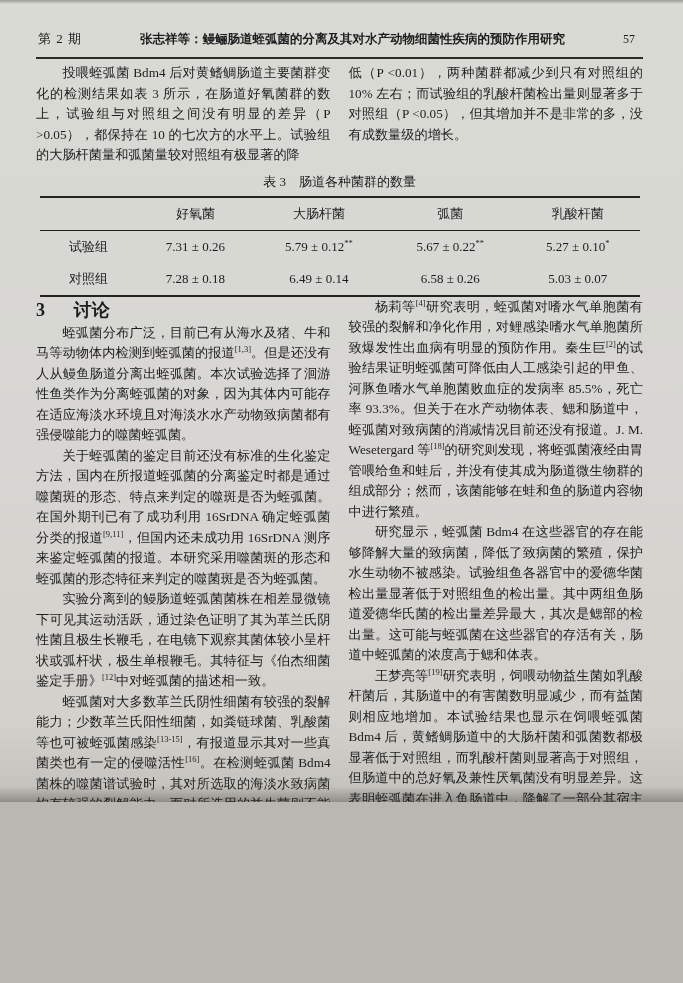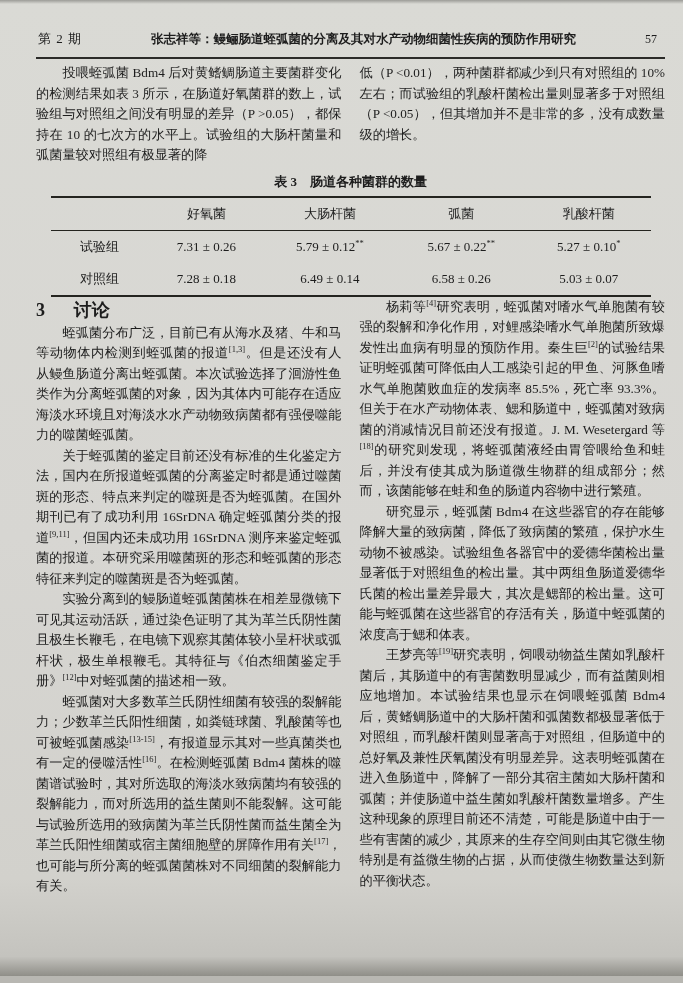--- a/index.html
+++ b/index.html
@@ -3,26 +3,26 @@
 <meta charset="utf-8">
 <style>
   html,body{margin:0;padding:0;}
   body{
     width:683px;height:983px;
     font-family:"Liberation Serif","DejaVu Serif",serif;
     background:#b8b7b2;
   }
   .page{
     position:relative;
-    width:683px;height:976px;
+    width:683px;height:802px;
     box-sizing:border-box;
     overflow:hidden;
     color:#1d1d1d;
     background:linear-gradient(180deg,#dadad5 0%,#d7d6d2 55%,#d2d1cc 90%,#c4c3be 98%,#8f8e88 100%);
-    padding:24px 18px 0 36px;
+    padding:24px 40px 0 36px;
   }
   .page::before{
     content:"";position:absolute;left:0;top:0;right:0;height:4px;
     background:linear-gradient(180deg,rgba(40,40,36,0.35),rgba(40,40,36,0));
     pointer-events:none;
   }
   
   .hdr{
     display:flex;align-items:baseline;
     font-size:13px;
@@ -34,21 +34,21 @@
   .hdr .pno{flex:0 0 auto;font-size:12px;padding-right:6px;}
   
   .cols{display:flex;gap:18px;}
   .col{flex:1 1 0;font-size:13.2px;line-height:20.5px;text-align:justify;}
   .col p{margin:0;text-indent:2em;}
   .col p.cont{text-indent:0;}
   sup{font-size:8.5px;line-height:0;vertical-align:super;}
   .intro{margin-top:4px;}
   
   .tblblock{margin:7px auto 0;width:600px;}
-  .tblcap{text-align:center;font-weight:bold;font-size:13px;margin:0 0 5px 0;}
+  .tblcap{text-align:center;font-weight:normal;font-size:13px;margin:0 0 5px 0;}
   table.data{
     width:100%;border-collapse:collapse;
     border-top:2px solid #24241f;border-bottom:2px solid #24241f;
     font-size:13px;
   }
   table.data thead th{
     font-weight:normal;border-bottom:1px solid #24241f;
     padding:7px 2px;text-align:center;
   }
   table.data td{padding:7px 2px;text-align:center;}

